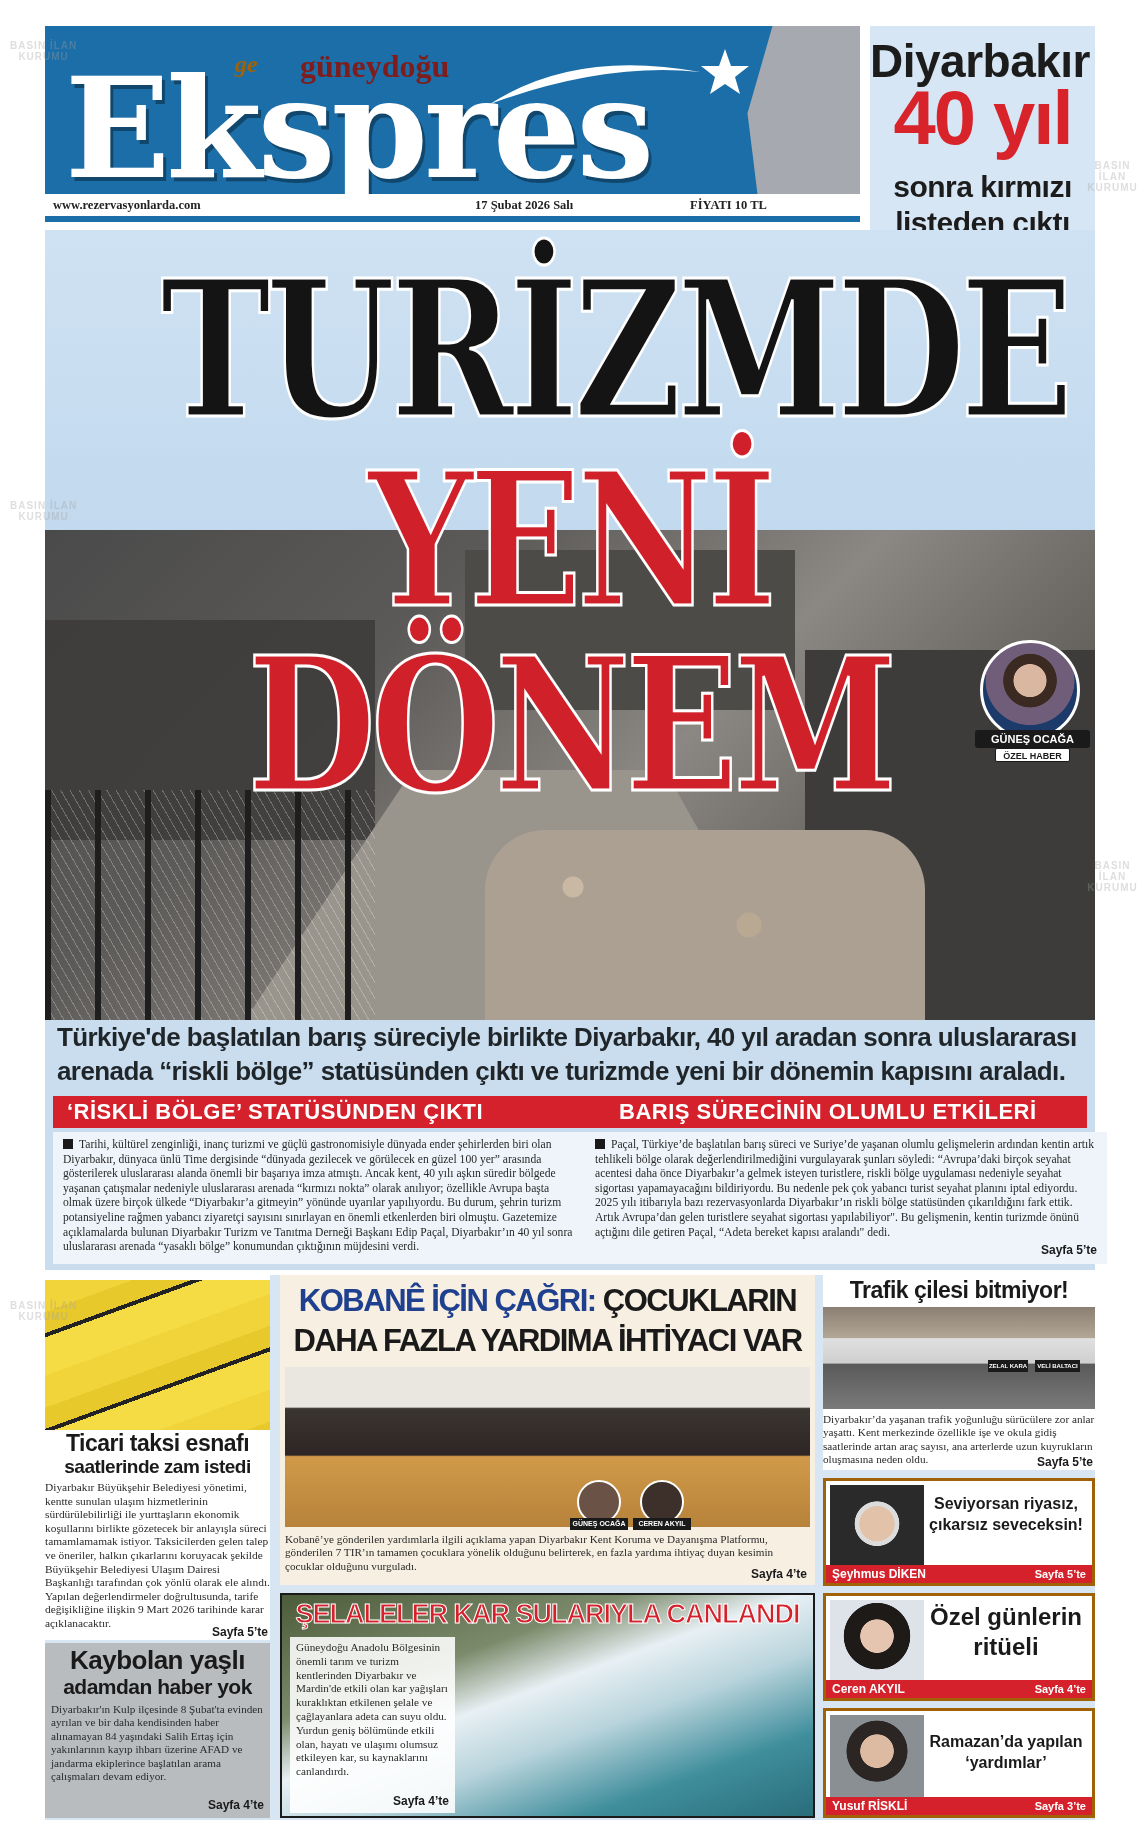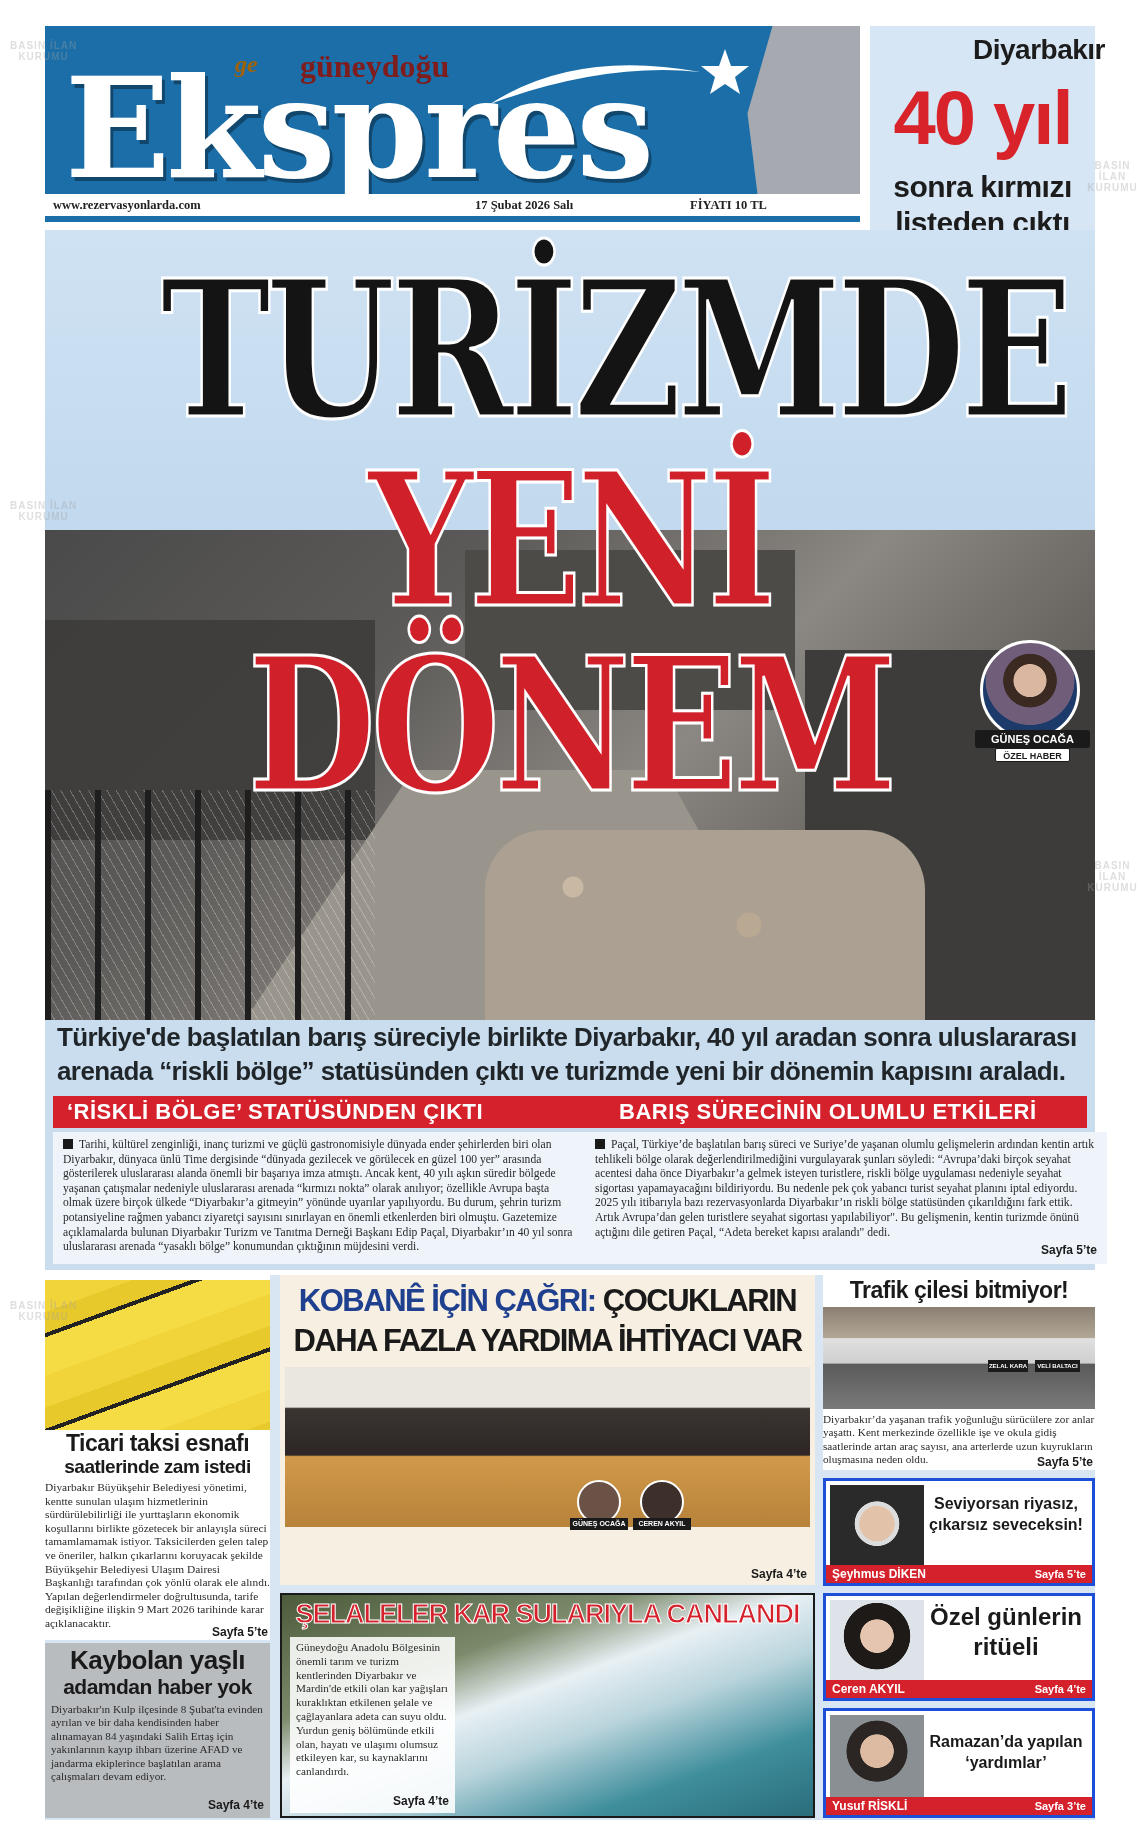--- a/index.html
+++ b/index.html
@@ -14,21 +14,21 @@
 #mast-grey{left:690px;top:0;width:125px;height:168px;background:#a6aab0;clip-path:polygon(30% 0,100% 0,100% 100%,18% 100%,10% 52%)}
 #mast-ge{left:190px;top:25px;font-family:"Liberation Serif",serif;font-style:italic;font-weight:bold;font-size:24px;color:#a16207}
 #mast-sub{left:255px;top:22px;font-family:"Liberation Serif",serif;font-weight:bold;font-size:32px;color:#7f1d1d}
 #mast-title{left:20px;top:38px;font-family:"DejaVu Serif",serif;font-weight:bold;font-size:138px;line-height:130px;color:#fff;letter-spacing:-4px;text-shadow:3px 4px 0 rgba(0,0,0,.35)}
 #mast-swoosh{left:440px;top:18px;width:270px;height:70px}
 #mast-strip{left:0;top:168px;width:815px;height:28px;background:#fff;border-bottom:6px solid #1b6ea8}
 .mast-info{top:4px;font-size:12.5px;font-weight:bold;color:#222;font-family:"Liberation Serif",serif}
 
 
 #topbox{left:870px;top:26px;width:225px;height:222px;background:#d7e6f4}
-#topbox .l1{position:absolute;left:0;width:235px;text-align:right;top:8px;font-size:28px;color:#1c1c1c}
+#topbox .l1{position:absolute;left:0;width:235px;text-align:left;top:8px;font-size:46px;color:#1c1c1c}
 #topbox .l2{position:absolute;left:0;width:225px;text-align:center;top:48px;font-size:76px;color:#d8232a;letter-spacing:-2px}
 #topbox .l3{position:absolute;left:0;width:225px;text-align:center;top:144px;font-size:30px;color:#1c1c1c}
 #topbox .l4{position:absolute;left:0;width:225px;text-align:center;top:180px;font-size:30px;color:#1c1c1c}
 
 
 #hero{left:45px;top:230px;width:1050px;height:790px;background:linear-gradient(#cfe2f3,#bfd7ed 45%,#a9c8e3 60%)}
 #photo{left:0;top:300px;width:1050px;height:490px;background:
  linear-gradient(180deg,rgba(210,225,240,0) 0,rgba(120,120,120,.0) 10%),
  linear-gradient(135deg,#4a4a4a 0,#5c5a58 30%,#8b8782 55%,#6f6b66 70%,#3f3d3b 100%)}
 #photo .wall1{position:absolute;left:0;top:90px;width:330px;height:220px;background:#3c3b3a;opacity:.85}
@@ -50,21 +50,21 @@
 .col-box{position:absolute;background:#eef4fa;font-size:11.6px;line-height:14.6px;padding:6px 10px;color:#2a2a2a}
 .sq{display:inline-block;width:10px;height:10px;background:#1a1a1a;margin-right:6px;vertical-align:-1px}
 .sayfa{font-family:"Liberation Sans",sans-serif;font-weight:bold;font-size:12px;color:#1a1a1a}
 
 
 #lower{left:45px;top:1275px;width:1050px;height:545px;background:#d8e6f3}
 .photo-taxi{background:repeating-linear-gradient(160deg,#f1d33a 0 30px,#e8c92c 30px 50px,#222 50px 54px,#f5dc45 54px 90px)}
 .k-photo{background:linear-gradient(#eae7e1 0,#eae7e1 25%,#3b3532 26%,#2d2624 55%,#d19a4a 56%,#b7823a 100%)}
 .traffic-photo{background:linear-gradient(#8b7f73 0,#b2a795 30%,#e0e0e0 31%,#cfcfcf 55%,#5a5a5a 56%,#7a7a7a 100%)}
 .water-photo{background:linear-gradient(160deg,#4c5b3a 0,#7b8a6a 30%,#e8f0f4 45%,#b9d4dc 60%,#3f8e9c 80%,#2a6d7b 100%)}
-.column-card{position:absolute;background:#fff;border:3px solid #1d4ed8}
+.column-card{position:absolute;background:#fff;border:3px solid #a16207}
 .column-card .face{position:absolute;left:4px;top:4px;width:94px;height:86px}
 .column-card .txt{position:absolute;right:6px;top:12px;width:160px;text-align:center;font-family:"Liberation Sans",sans-serif;font-weight:bold;color:#1a1a1a}
 .column-card .bar{position:absolute;left:0;bottom:0;width:100%;height:18px;background:#d4212b;color:#fff;font-family:"Liberation Sans",sans-serif;font-weight:bold;font-size:12px;line-height:18px;padding:0 6px}
 .column-card .bar .r{position:absolute;right:6px;top:0;font-size:11px}
 .wm{position:absolute;font-family:"Liberation Sans",sans-serif;font-weight:bold;font-size:10px;color:rgba(160,160,160,.35);letter-spacing:1px;line-height:11px;text-align:center}
 </style>
 </head>
 <body>
 
 <div id="masthead" class="abs">
@@ -143,20 +143,21 @@
     <div class="abs cond" style="left:5px;top:48px;width:525px;text-align:center;font-size:31px;letter-spacing:-1.5px;color:#1a1a1a">DAHA FAZLA YARDIMA İHTİYACI VAR</div>
     <div class="abs cond" style="left:5px;top:8px;width:525px;text-align:center;font-size:31px;letter-spacing:-1.5px;color:#1f3f8f">
       <span>KOBANÊ İÇİN ÇAĞRI:</span>
       <span style="color:#1a1a1a">ÇOCUKLARIN</span>
     </div>
     <div class="abs k-photo" style="left:5px;top:92px;width:525px;height:160px"></div>
     <div class="abs" style="left:297px;top:205px;width:44px;height:44px;border-radius:50%;background:#6a5346;border:2px solid #fff"></div>
     <div class="abs" style="left:360px;top:205px;width:44px;height:44px;border-radius:50%;background:#3d302b;border:2px solid #fff"></div>
     <div class="abs" style="left:290px;top:243px;width:58px;height:12px;background:#1a1a1a;color:#fff;font-family:'Liberation Sans',sans-serif;font-size:7px;font-weight:bold;text-align:center;line-height:12px">GÜNEŞ OCAĞA</div>
     <div class="abs" style="left:353px;top:243px;width:58px;height:12px;background:#1a1a1a;color:#fff;font-family:'Liberation Sans',sans-serif;font-size:7px;font-weight:bold;text-align:center;line-height:12px">CEREN AKYIL</div>
+    <div class="abs" style="left:5px;top:258px;width:525px;font-size:11.2px;line-height:13.4px;color:#2a2a2a">Kobanê’ye gönderilen yardımlarla ilgili açıklama yapan Diyarbakır Kent Koruma ve Dayanışma Platformu, gönderilen 7 TIR’ın tamamen çocuklara yönelik olduğunu belirterek, en fazla yardıma ihtiyaç duyan kesimin çocuklar olduğunu vurguladı.</div>
     <div class="abs sayfa" style="right:8px;top:292px">Sayfa 4’te</div>
   </div>
 
   <div class="abs water-photo" style="left:235px;top:318px;width:535px;height:225px;border:2px solid #1a1a1a">
     <div class="abs cond" style="left:0;top:4px;width:531px;text-align:center;font-size:27px;letter-spacing:-1px;color:#d4212b;-webkit-text-stroke:1px #fff">ŞELALELER KAR SULARIYLA CANLANDI</div>
     <div class="abs" style="left:8px;top:42px;width:165px;height:176px;background:rgba(255,255,255,.88);padding:4px 6px;font-size:11.2px;line-height:13.8px;color:#2a2a2a">
       <span>Güneydoğu Anadolu Bölgesinin önemli tarım ve turizm kentlerinden Diyarbakır ve Mardin'de etkili olan kar yağışları kuraklıktan etkilenen şelale ve çağlayanlara adeta can suyu oldu. Yurdun geniş bölümünde etkili olan, hayatı ve ulaşımı olumsuz etkileyen kar, su kaynaklarını canlandırdı.</span>
       <span class="sayfa" style="position:absolute;right:6px;bottom:4px">Sayfa 4’te</span>
     </div>
   </div>

